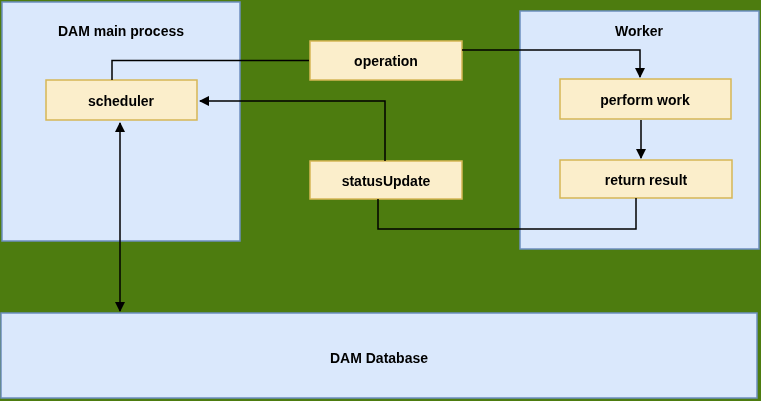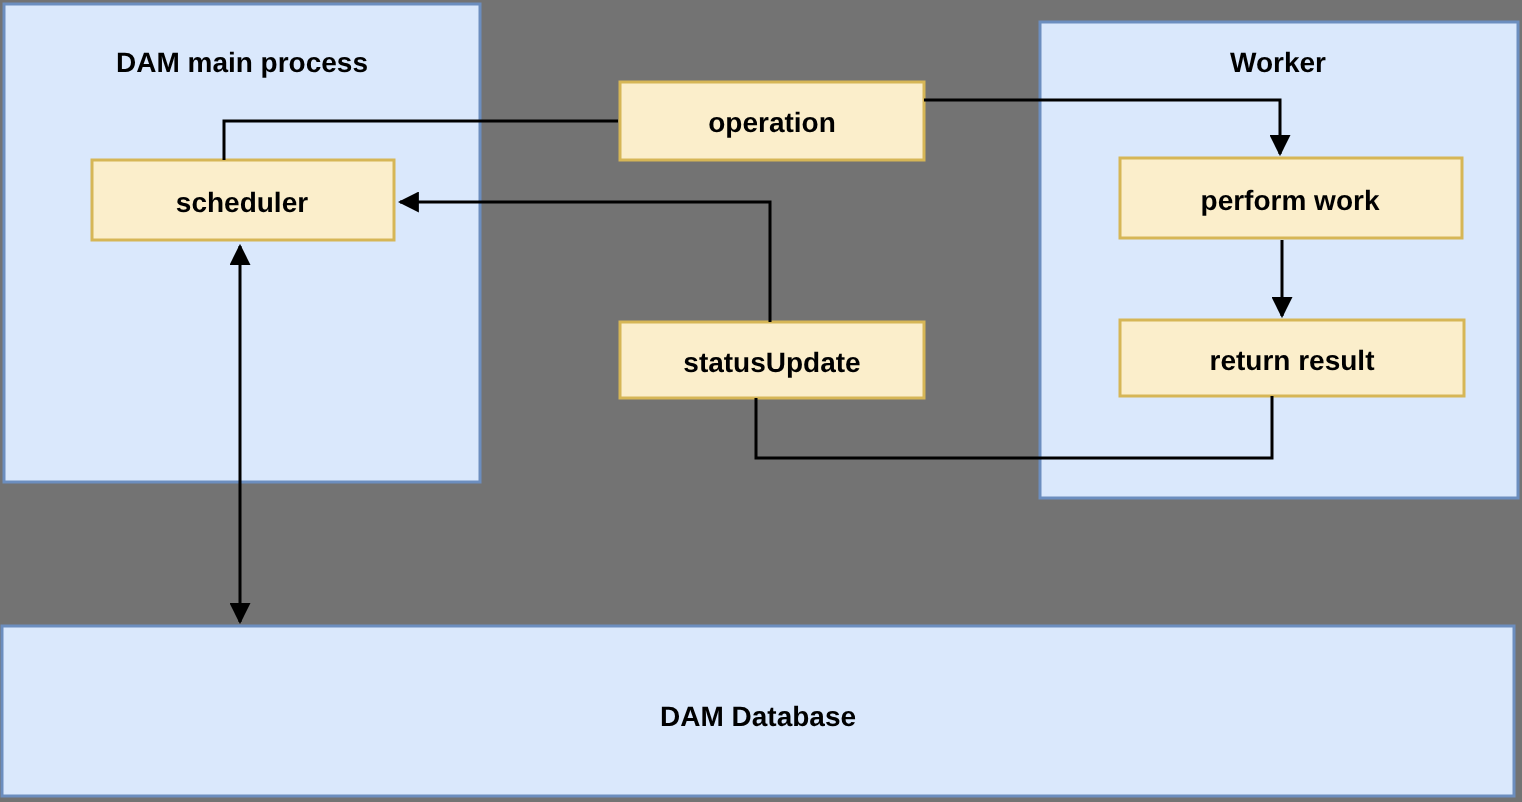--- a/index.html
+++ b/index.html
@@ -4,21 +4,21 @@
 <style>
   html, body {
     margin: 0;
     padding: 0;
     background: #ffffff;
   }
   .stage {
     position: relative;
     width: 761px;
     height: 401px;
-    background: #737373;
+    background: #4d7c0f;
     font-family: "Liberation Sans", sans-serif;
   }
   svg text {
     font-family: "Liberation Sans", sans-serif;
     font-weight: bold;
     font-size: 14px;
     fill: #000000;
     text-anchor: middle;
     dominant-baseline: central;
   }

